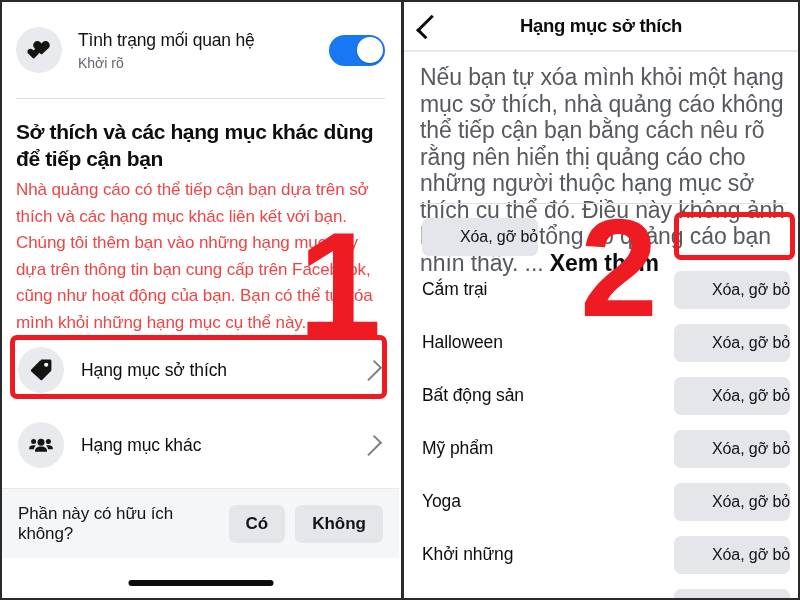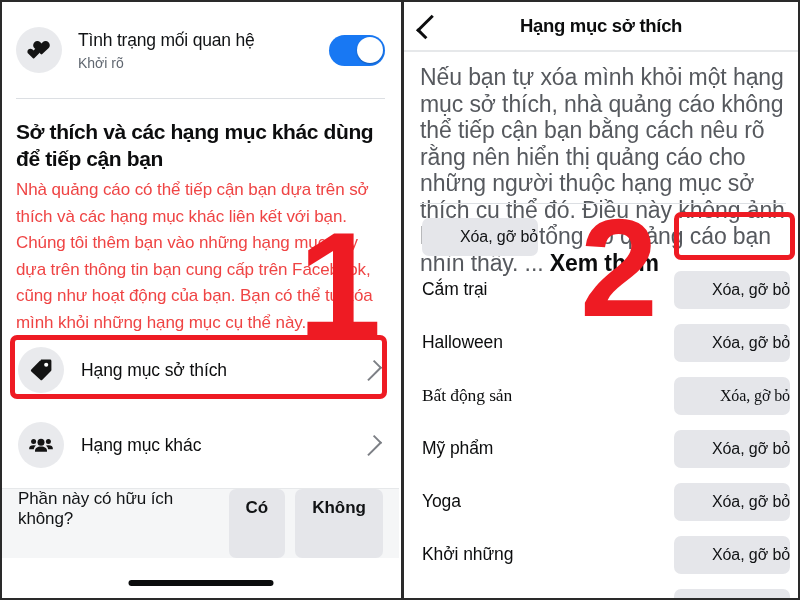--- a/index.html
+++ b/index.html
@@ -92,21 +92,21 @@
     border-top: 2.4px solid #7c7f85;
     transform: rotate(45deg);
     margin-right: 6px;
   }
 
   .footer-bar {
     position: absolute; left: 0; bottom: 40px;
     width: 397px; height: 70px;
     background: #f5f6f7;
     border-top: 1px solid #e6e8ea;
-    display: flex; padding: 0 16px;
+    display: flex; align-items: center; padding: 0 16px;
   }
   .footer-q {
     flex: 1 1 auto; font-size: 17px; color: #111315; letter-spacing: -0.1px;
   }
   .pill {
     background: #e5e6ea; border-radius: 7px;
     font-size: 17px; font-weight: bold; color: #111315;
     padding: 9px 17px; margin-left: 10px;
   }
 
@@ -255,21 +255,21 @@
       <div class="cat-btn">Xóa, gỡ bỏ</div>
     </div>
     <div class="cat-row" style="top:261px;">
       <div class="cat-name">Cắm trại</div>
       <div class="cat-btn">Xóa, gỡ bỏ</div>
     </div>
     <div class="cat-row" style="top:314px;">
       <div class="cat-name">Halloween</div>
       <div class="cat-btn">Xóa, gỡ bỏ</div>
     </div>
-    <div class="cat-row" style="top:367px;font-family:Liberation Serif, serif;">
+    <div class="cat-row" style="top:367px;">
       <div class="cat-name">Bất động sản</div>
       <div class="cat-btn">Xóa, gỡ bỏ</div>
     </div>
     <div class="cat-row" style="top:420px;">
       <div class="cat-name">Mỹ phẩm</div>
       <div class="cat-btn">Xóa, gỡ bỏ</div>
     </div>
     <div class="cat-row" style="top:473px;">
       <div class="cat-name">Yoga</div>
       <div class="cat-btn">Xóa, gỡ bỏ</div>

